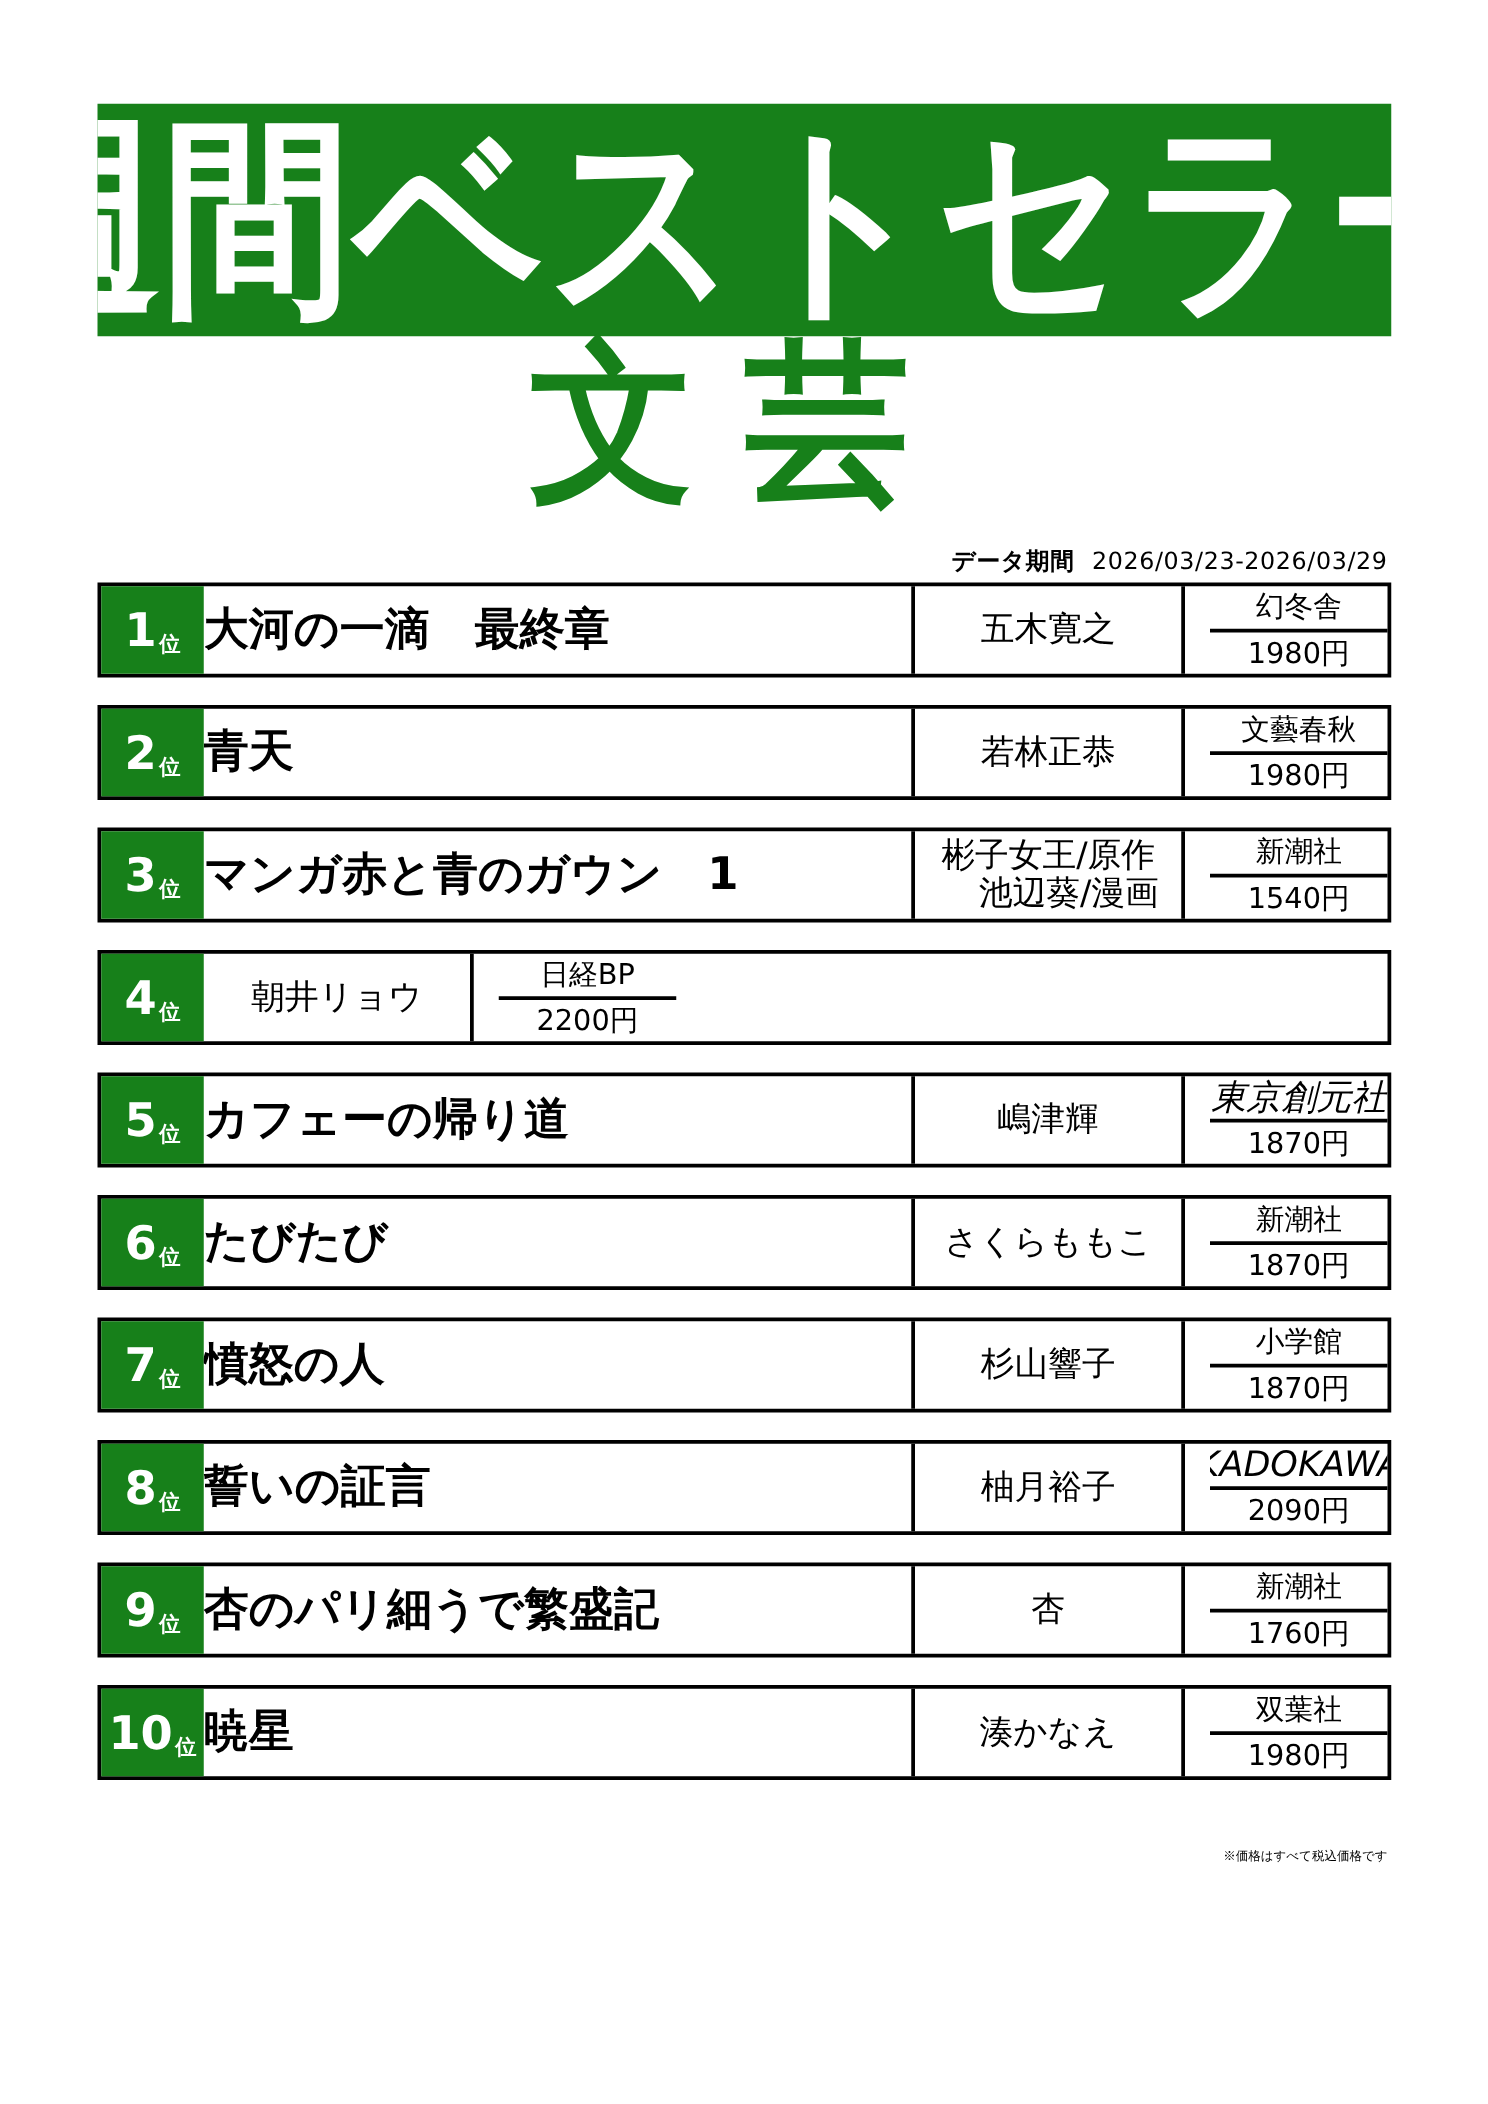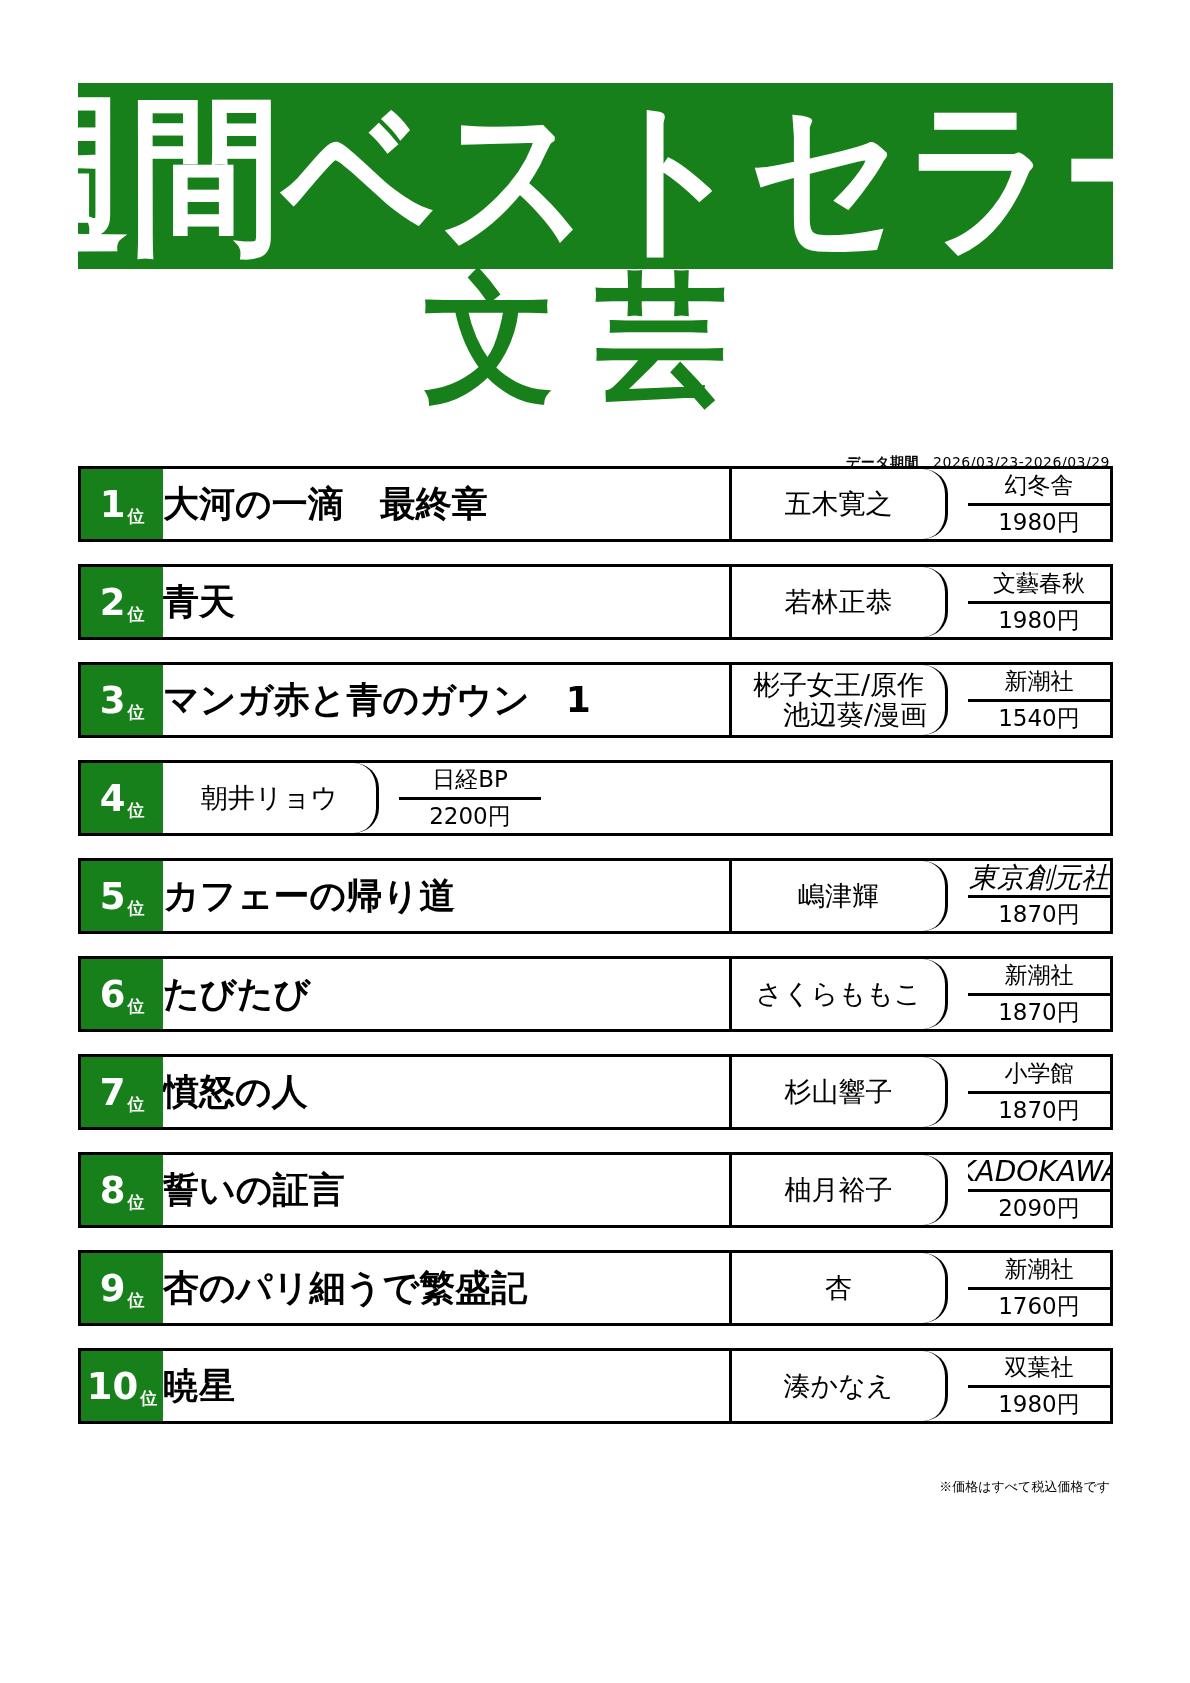--- a/index.html
+++ b/index.html
@@ -59,22 +59,22 @@
     letter-spacing: 40px;
     white-space: nowrap;
     font-family: "DejaVu Sans", "Liberation Sans", sans-serif;
     transform: scaleY(1.05);
   }
 
   
   .period {
     position: absolute;
     right: 80px;
-    top: 454px;
-    font-size: 14px;
+    top: 436px;
+    font-size: 19px;
     letter-spacing: 0.5px;
     white-space: nowrap;
     font-family: "DejaVu Sans", "Liberation Sans", sans-serif;
   }
   .period .label {
     font-weight: bold;
     margin-right: 14px;
   }
 
   
@@ -137,21 +137,20 @@
     display: flex;
     flex-direction: column;
     align-items: center;
     justify-content: center;
     border-right: 3px solid #000000;
     font-size: 27px;
     line-height: 1.12;
     font-family: "DejaVu Sans", "Liberation Sans", sans-serif;
     text-align: center;
     white-space: nowrap;
-    border-radius: 25px;
   }
   .author-cell .line2 {
     display: block;
     margin-left: 33px;
   }
   .pub-cell {
     flex: 0 0 162px;
     width: 162px;
     display: flex;
     flex-direction: column;
@@ -173,21 +172,21 @@
   }
   .pub-cell .publisher.small {
     font-size: 28px;
     font-style: italic;
   }
 
   .note {
     position: absolute;
     right: 80px;
     top: 1478px;
-    font-size: 13px;
+    font-size: 10px;
     font-family: Liberation Serif, serif;
     white-space: nowrap;
   }
 </style>
 </head>
 <body>
 
 <div class="page">
 
   <div class="banner">

